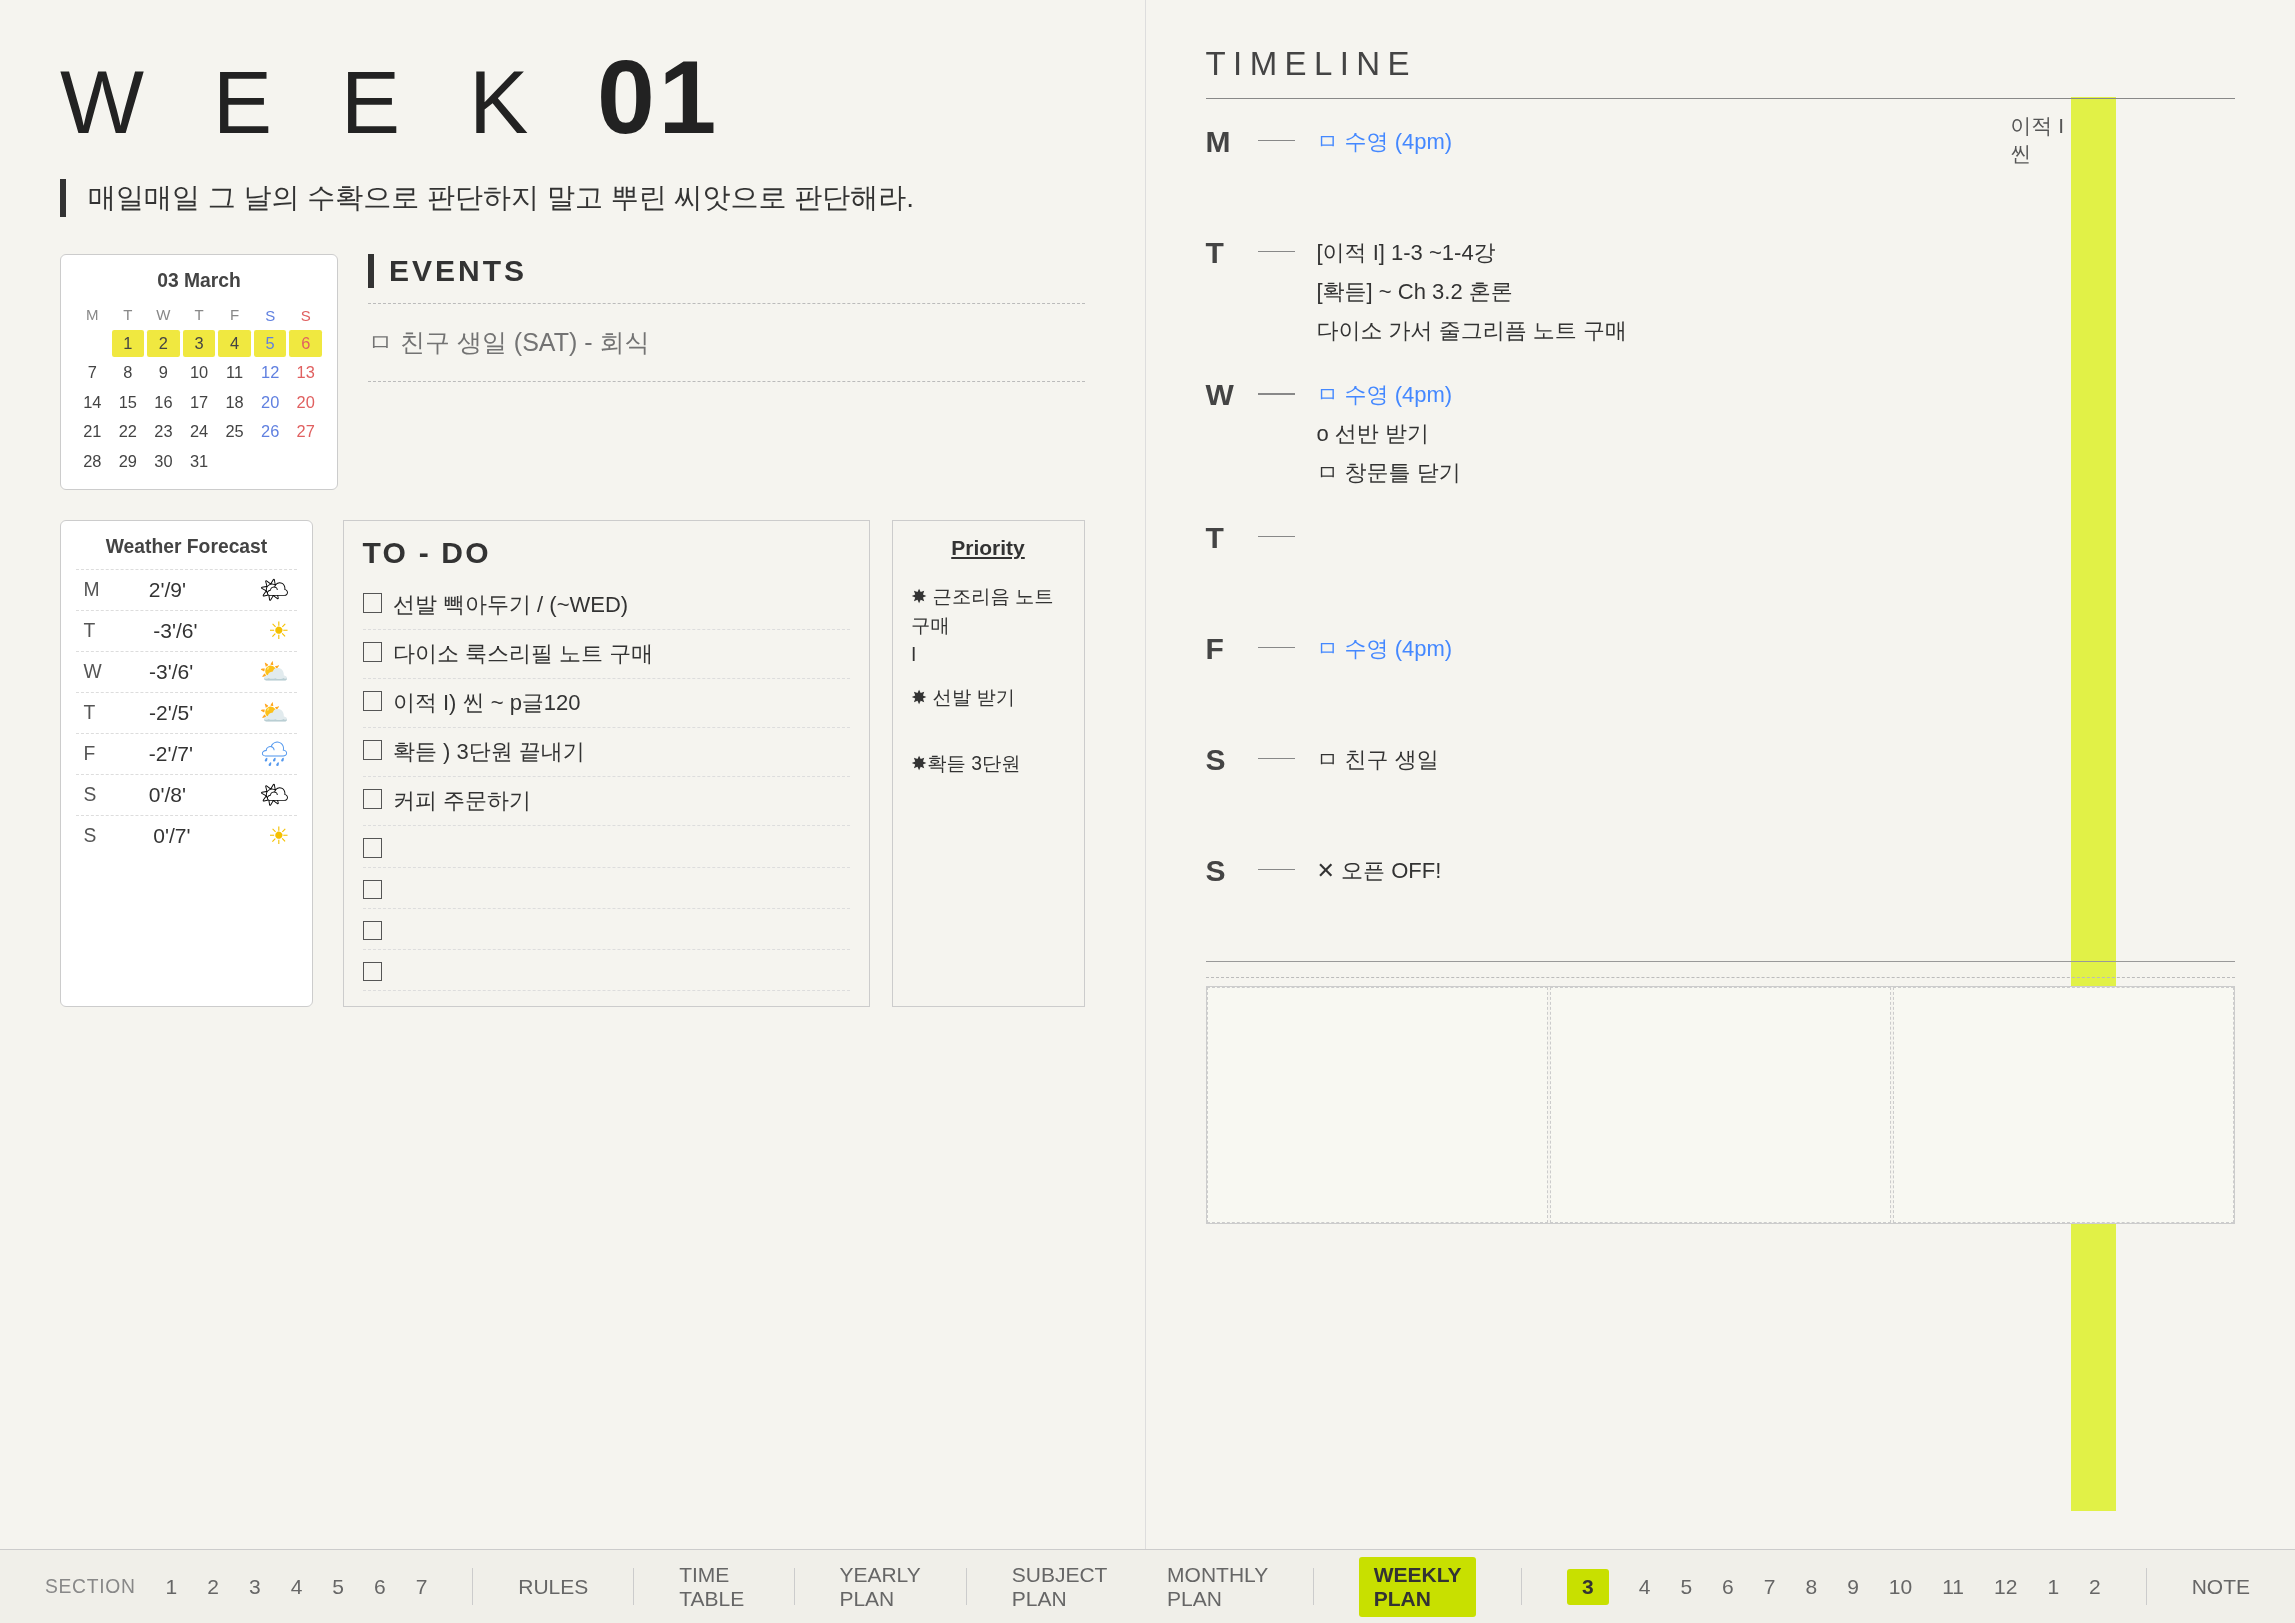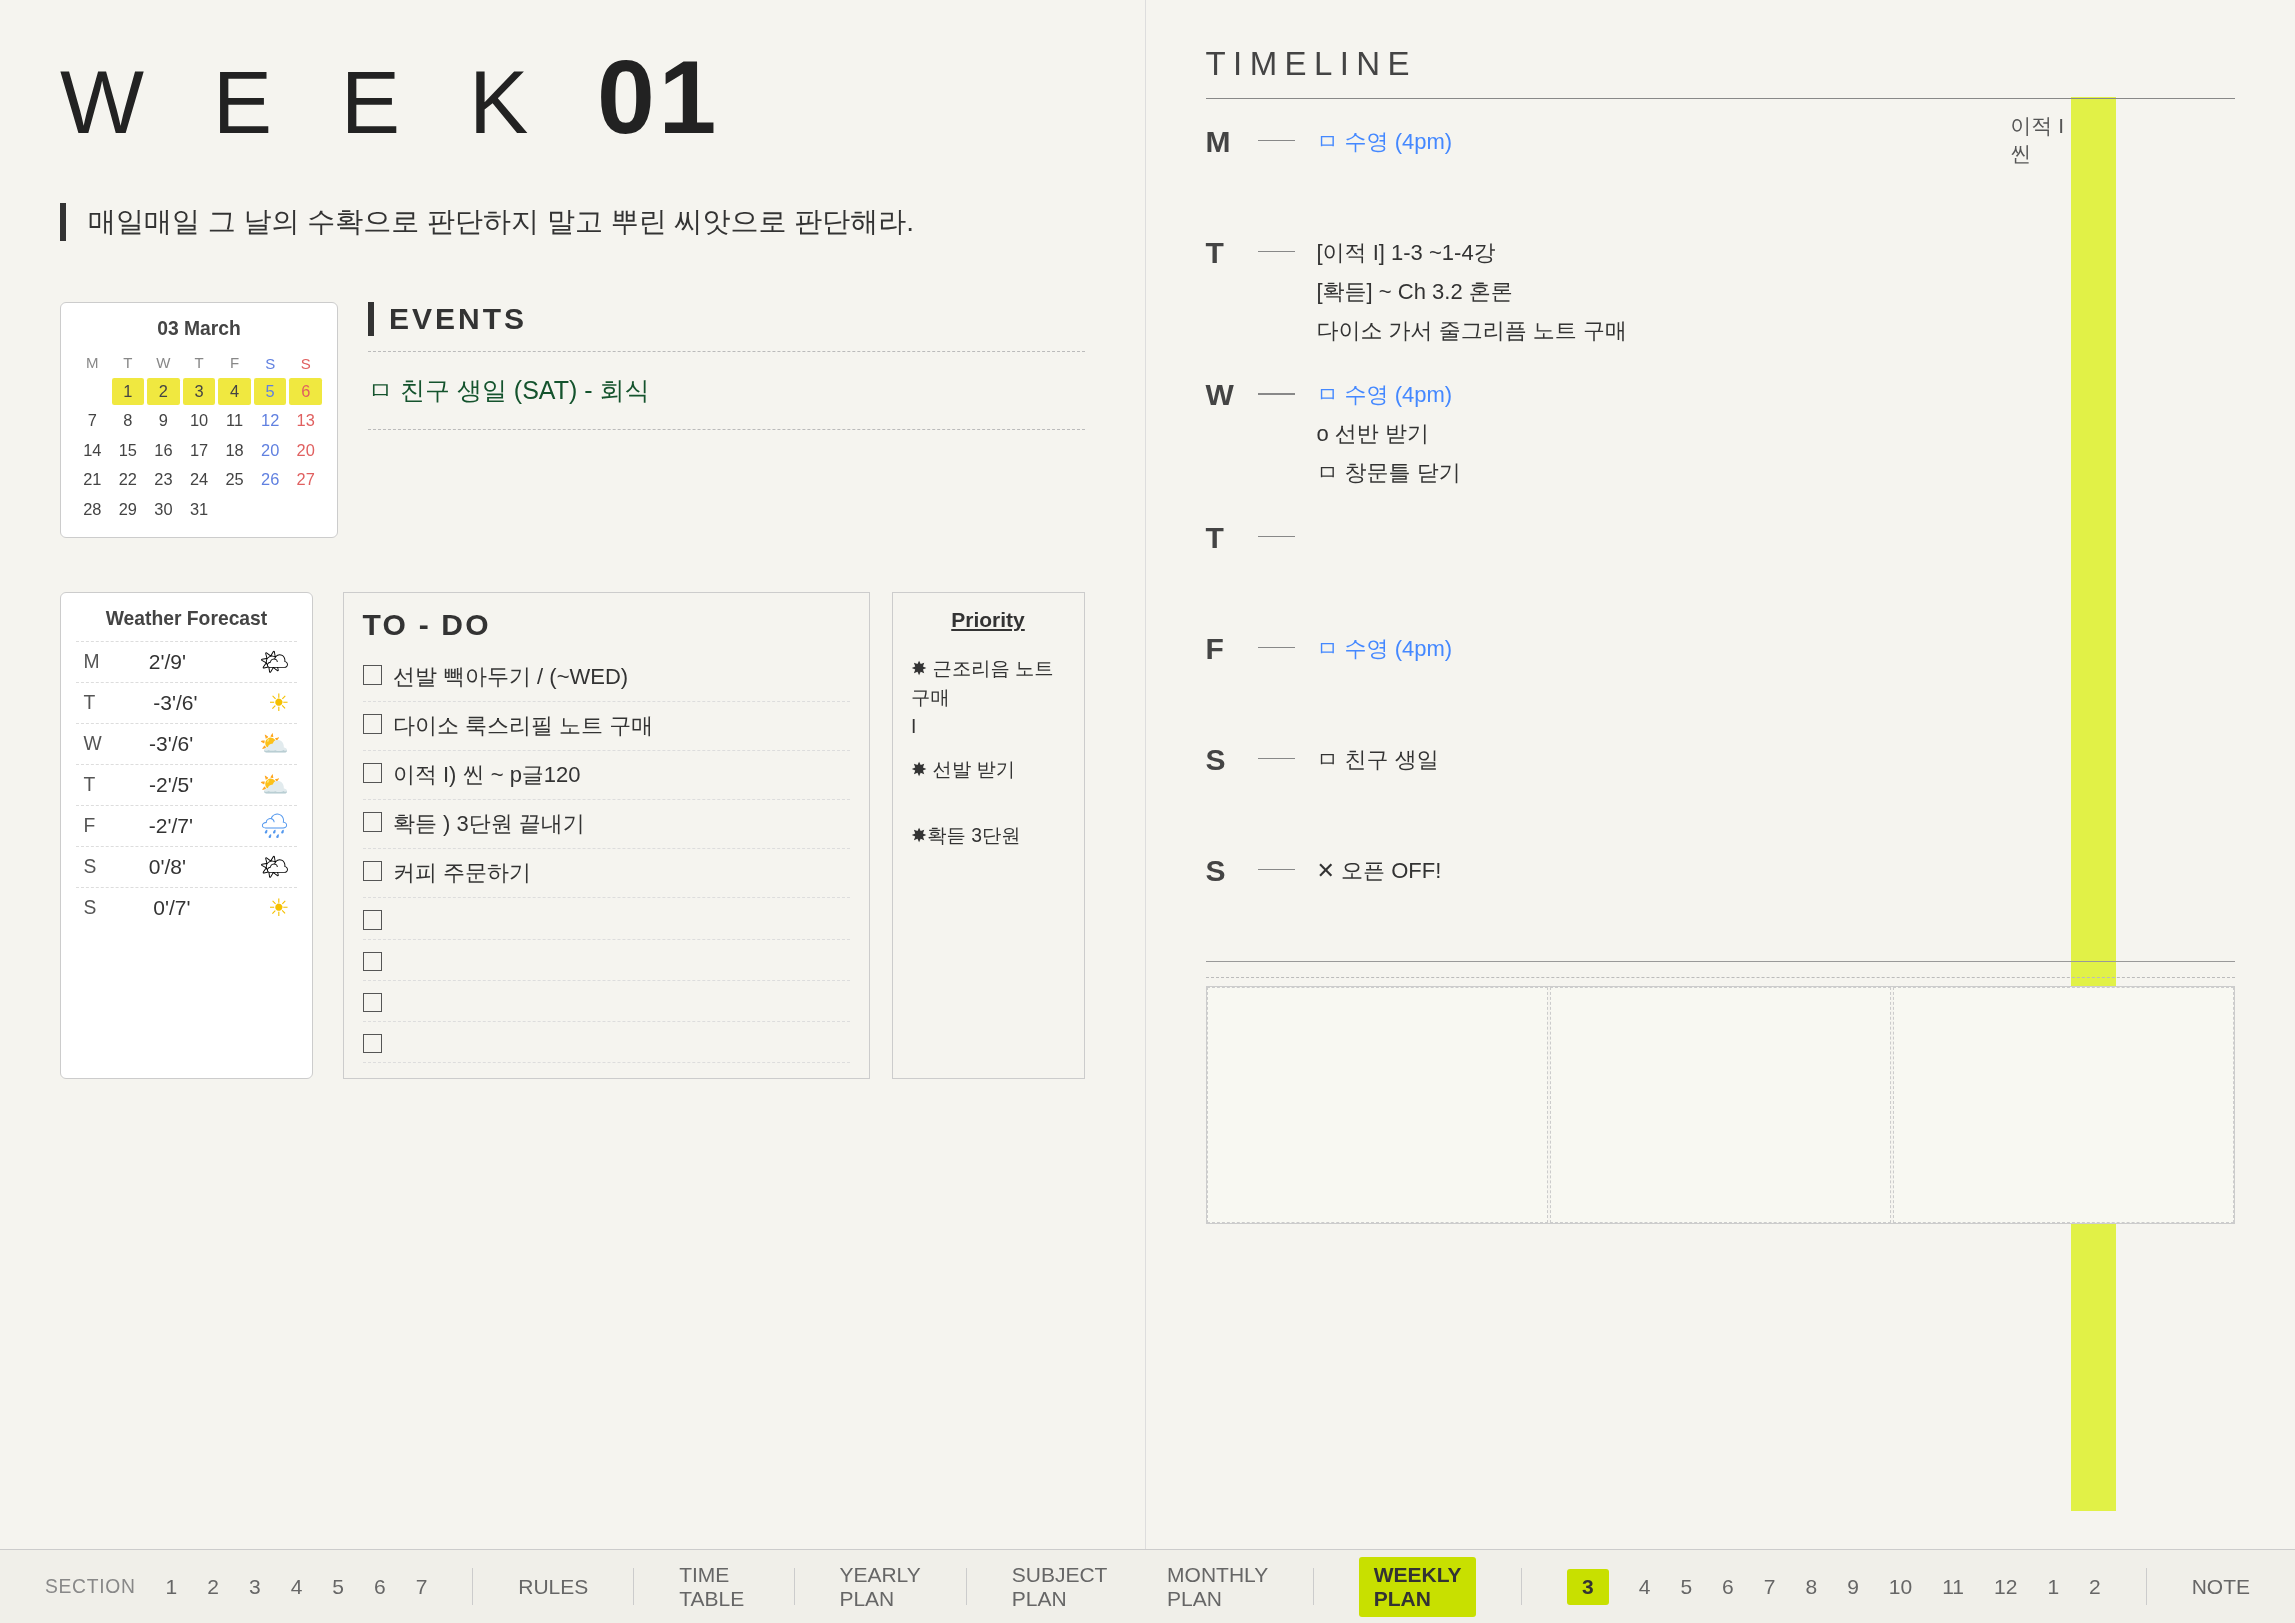--- a/index.html
+++ b/index.html
@@ -72,21 +72,20 @@
       height: calc(1623px - 74px);
     }
 
     
     .left-panel {
       width: 1146px;
       padding: 45px 60px 45px 60px;
       display: flex;
       flex-direction: column;
       border-right: 0.7px solid #ddd;
-      gap: 24px;
     }
 
     
     .right-panel {
       width: 1150px;
       padding: 45px 60px 45px 60px;
       display: flex;
       flex-direction: column;
       position: relative;
     }
@@ -196,21 +195,21 @@
       margin-bottom: 15px;
     }
 
     .dashed-line {
       border-top: 1.1px dashed #bbb;
       margin: 11px 0;
     }
 
     .event-item {
       font-size: 25px;
-      color: #14532d;
+      color: #737373;
       padding: 11px 0;
       display: flex;
       align-items: center;
       gap: 11px;
     }
 
     
     .middle-row {
       display: flex;
       gap: 30px;

